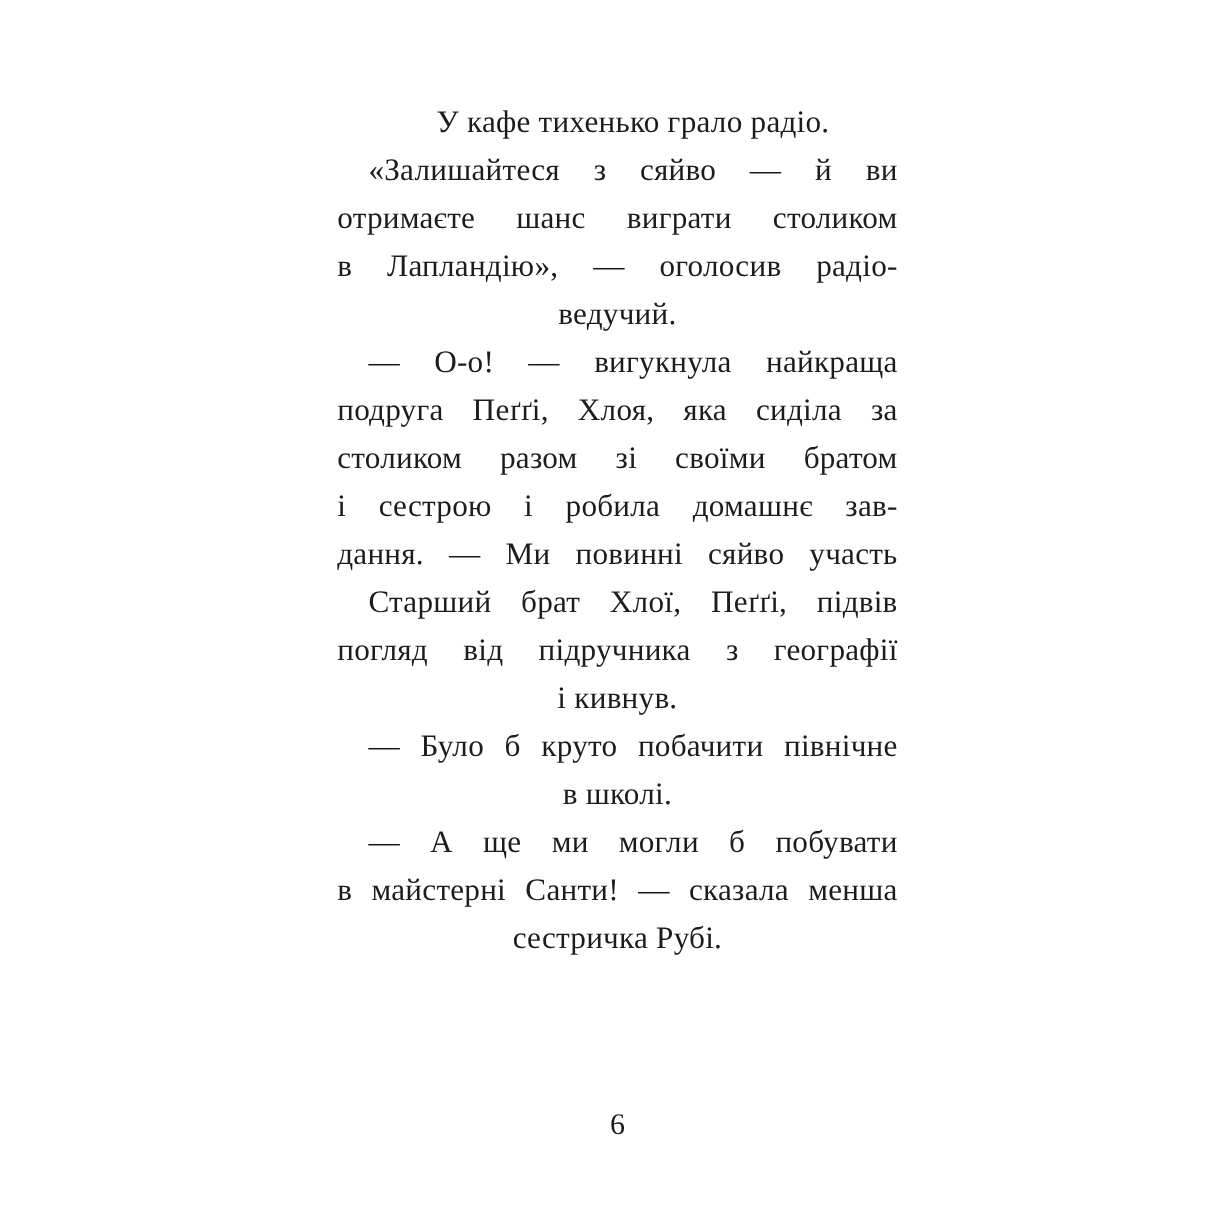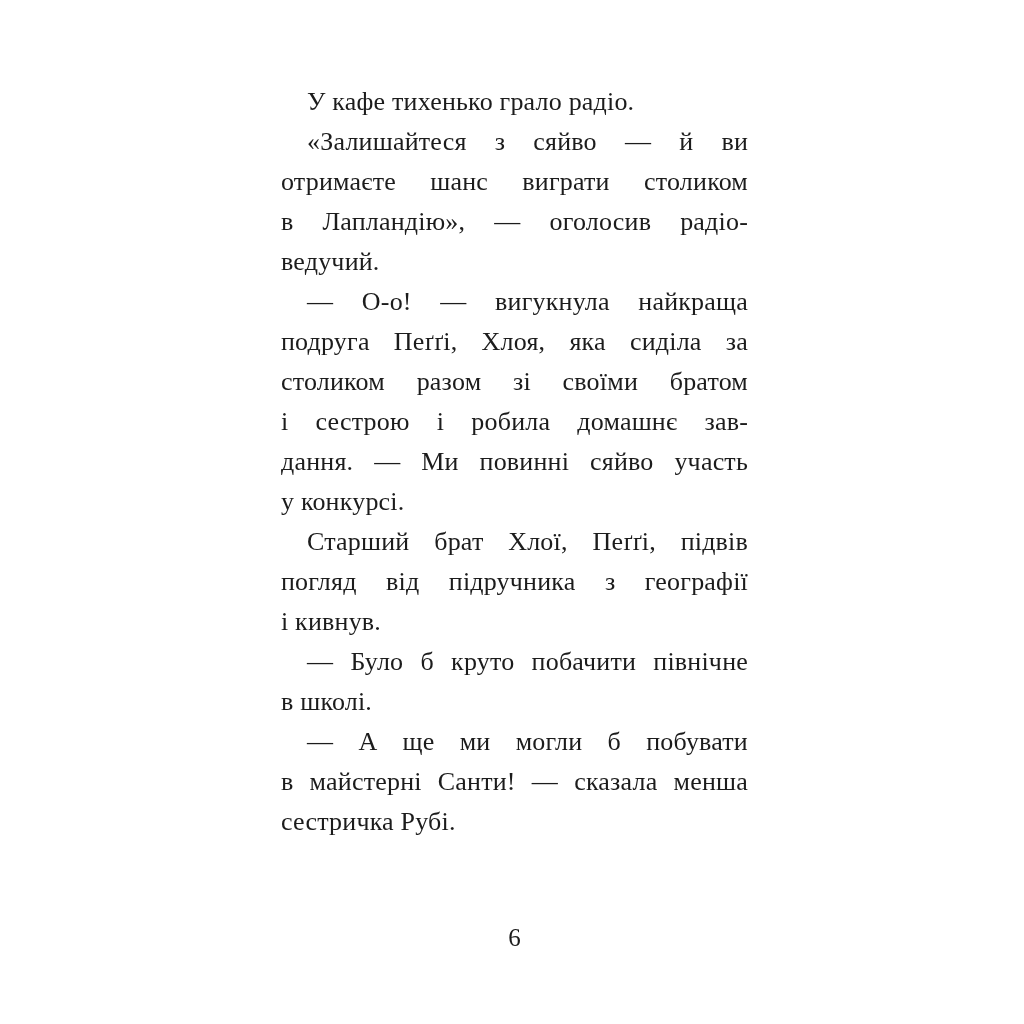--- a/index.html
+++ b/index.html
@@ -23,21 +23,21 @@
     position: absolute;
     left: 281px;
     top: 82px;
     width: 467px;
     font-size: 26px;
     line-height: 40px;
     color: #1c1c1c;
     letter-spacing: 0.2px;
   }
   .line {
-    text-align: left;
+    text-align: center;
     white-space: normal;
   }
   .line.just {
     text-align: justify;
     text-align-last: justify;
   }
   .line.indent {
     text-indent: 26px;
   }
   .page-number {
@@ -59,21 +59,20 @@
       <div class="line indent">У кафе тихенько грало радіо.</div>
       <div class="line just indent">«Залишайтеся з сяйво — й ви</div>
       <div class="line just">отримаєте шанс виграти столиком</div>
       <div class="line just">в Лапландію», — оголосив радіо-</div>
       <div class="line">ведучий.</div>
       <div class="line just indent">— О-о! — вигукнула найкраща</div>
       <div class="line just">подруга Пеґґі, Хлоя, яка сиділа за</div>
       <div class="line just">столиком разом зі своїми братом</div>
       <div class="line just">і сестрою і робила домашнє зав-</div>
       <div class="line just">дання. — Ми повинні сяйво участь</div>
-      <div class="line">у конкурсі.</div>
       <div class="line just indent">Старший брат Хлої, Пеґґі, підвів</div>
       <div class="line just">погляд від підручника з географії</div>
       <div class="line">і кивнув.</div>
       <div class="line just indent">— Було б круто побачити північне</div>
       <div class="line">в школі.</div>
       <div class="line just indent">— А ще ми могли б побувати</div>
       <div class="line just">в майстерні Санти! — сказала менша</div>
       <div class="line">сестричка Рубі.</div>
     </div>
   <div class="page-number">6</div>

